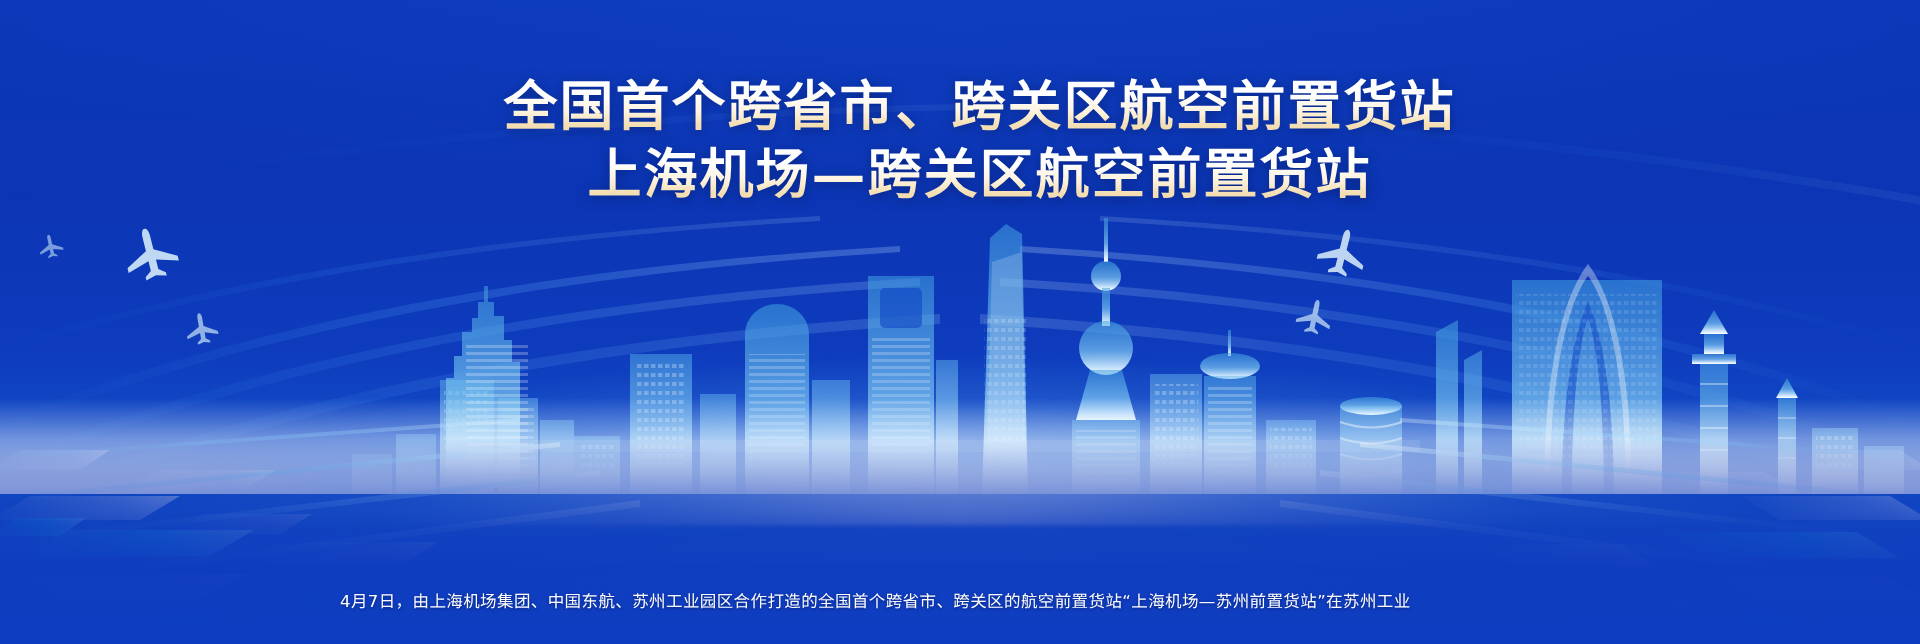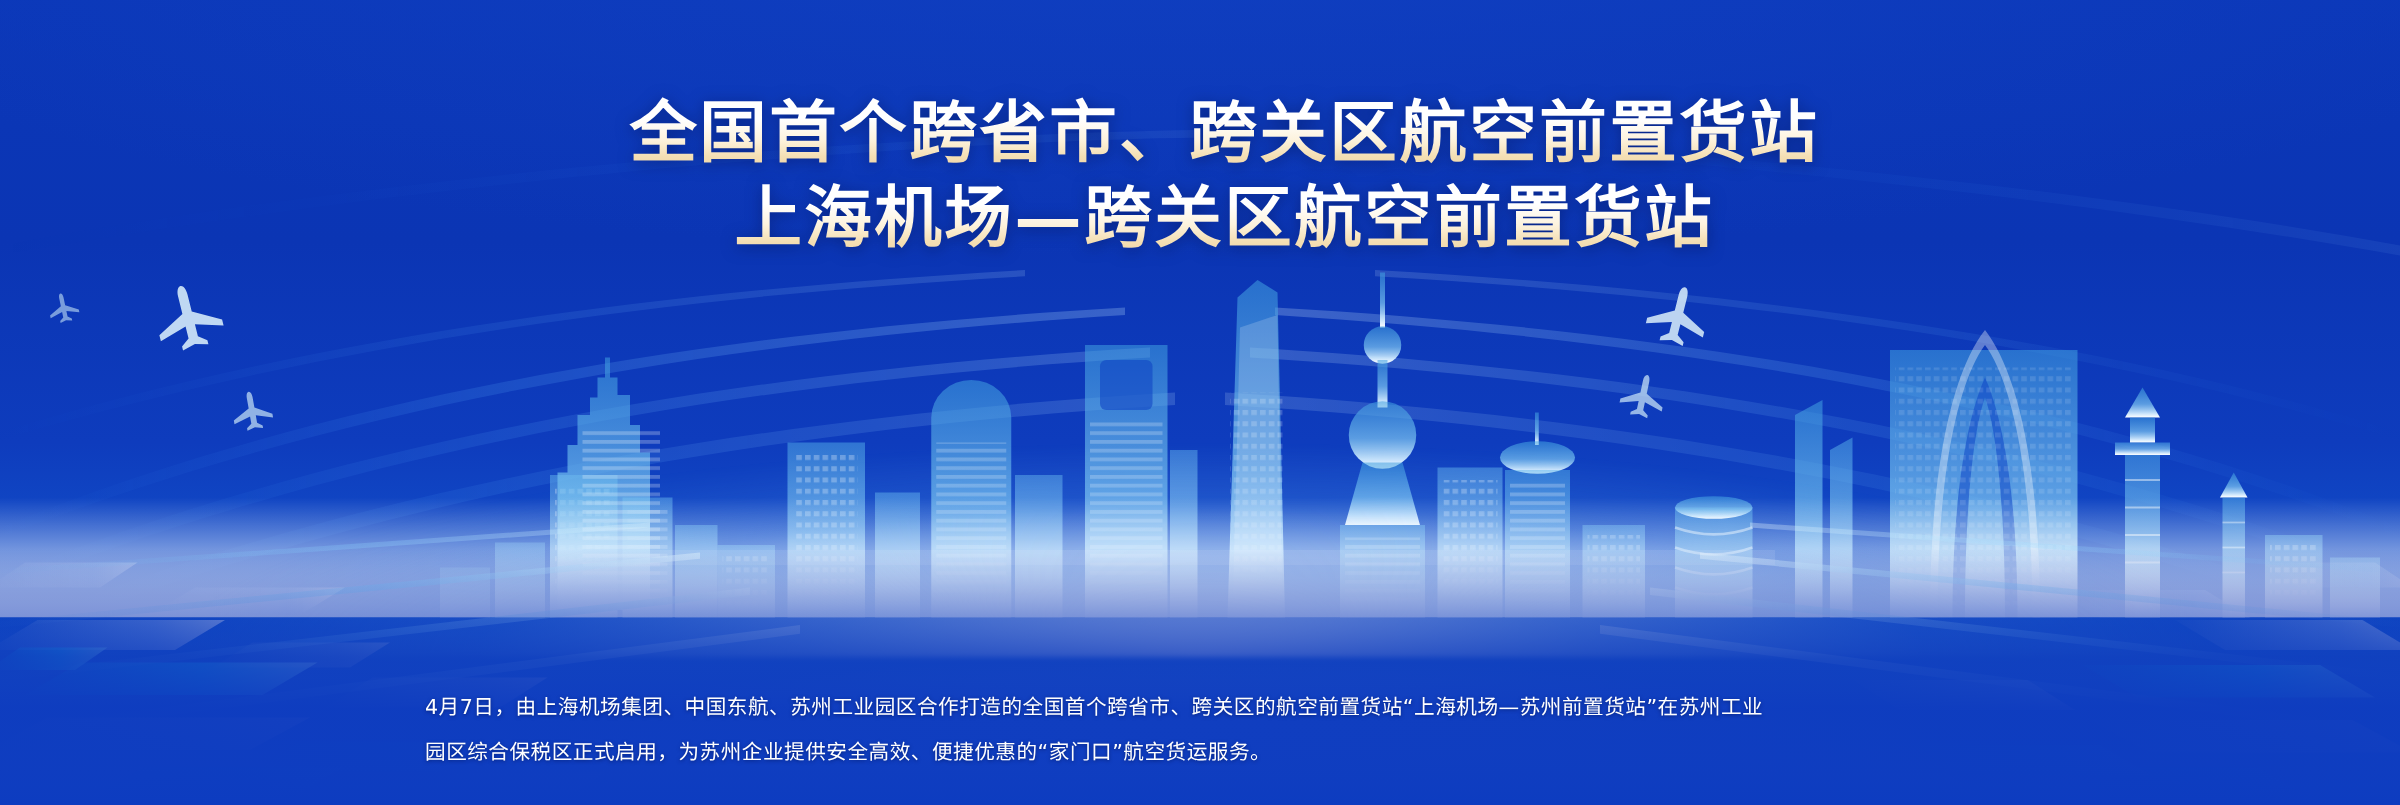--- a/index.html
+++ b/index.html
@@ -344,16 +344,15 @@
     </g>
   </svg>
 
   <div class="headline">
     <span class="hl-line">全国首个跨省市、跨关区航空前置货站</span>
     <span class="hl-line">上海机场—跨关区航空前置货站</span>
   </div>
 
   <div class="caption">
     <span class="cap-line">4月7日，由上海机场集团、中国东航、苏州工业园区合作打造的全国首个跨省市、跨关区的航空前置货站“上海机场—苏州前置货站”在苏州工业</span>
-    <span class="cap-line">园区综合保税区正式启用，为苏州企业提供安全高效、便捷优惠的“家门口”航空货运服务。</span>
   </div>
 
 </div>
 
 </body></html>

